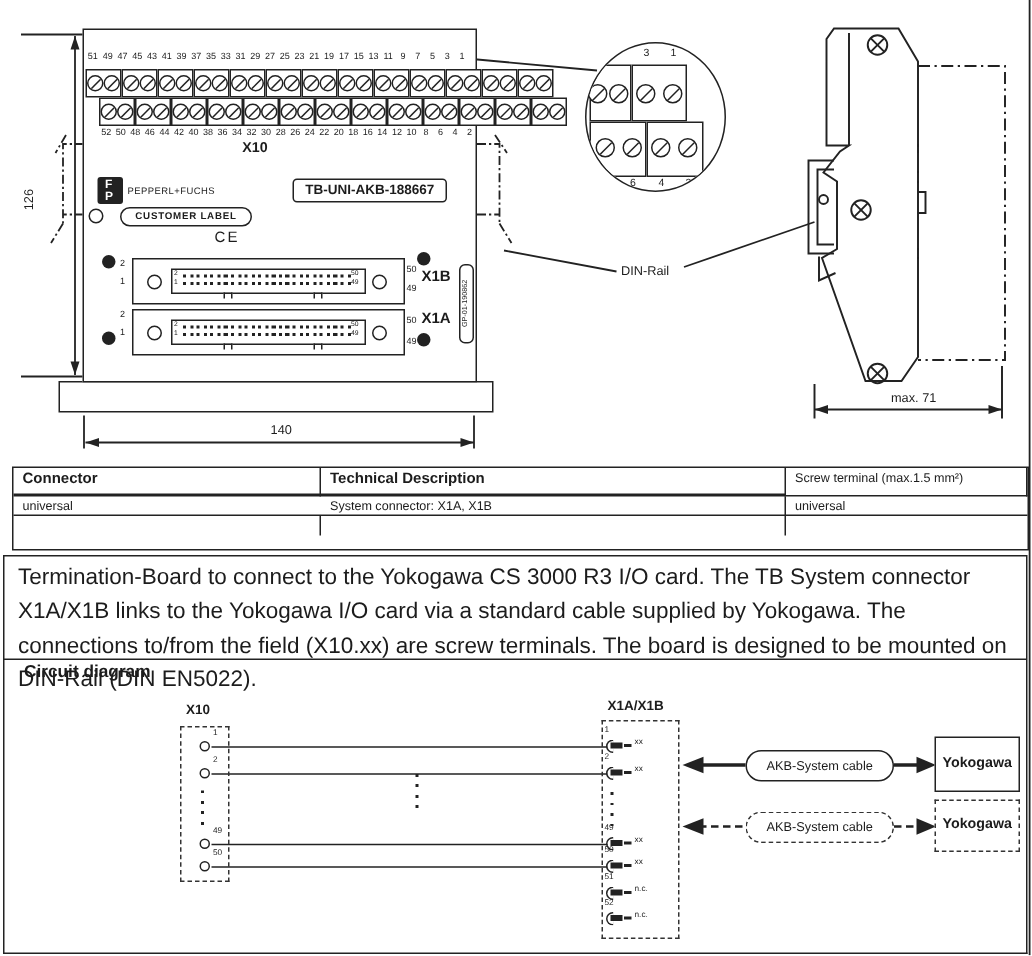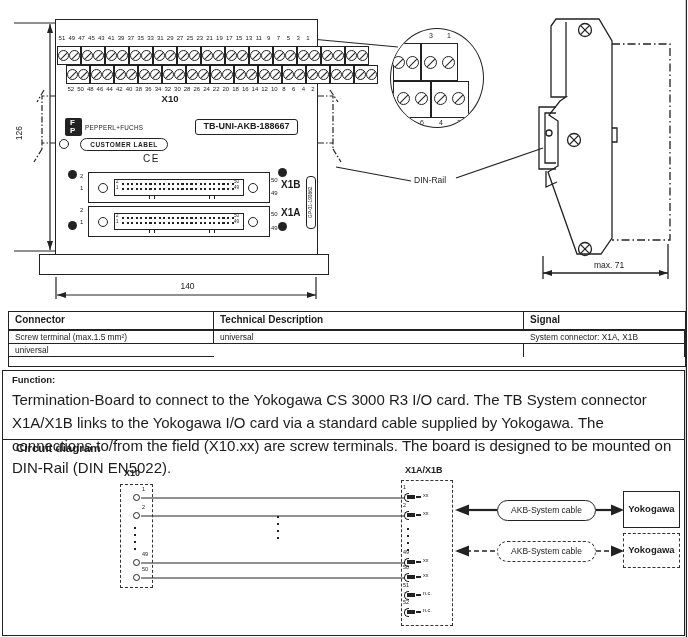--- a/index.html
+++ b/index.html
@@ -534,32 +534,30 @@
     <span class="dnum" style="left:35px;top:3px;">3</span>
     <span class="dnum" style="left:53px;top:3px;">1</span>
     <span class="dnum" style="left:26px;top:90px;">6</span>
     <span class="dnum" style="left:45px;top:90px;">4</span>
     <span class="dnum" style="left:63px;top:90px;">2</span>
   </div>
 
   <div class="abs" id="spec">
     <div class="th c2">Connector</div>
     <div class="th c1">Technical Description</div>
-    <div class="th">Signal</div>
     <div class="td c2">Screw terminal (max.1.5 mm²)</div>
     <div class="td">universal</div>
     <div class="td c1">System connector: X1A, X1B</div>
     <div class="td">universal</div>
     <div class="tl c1"></div>
     <div class="tl c2"></div>
     <div class="tl"></div>
   </div>
 
   <div class="abs" id="func">
-    <h3>Function:</h3>
     <p>Termination-Board to connect to the Yokogawa CS 3000 R3 I/O card. The TB System connector X1A/X1B links to the Yokogawa I/O card via a standard cable supplied by Yokogawa. The connections to/from the field (X10.xx) are screw terminals. The board is designed to be mounted on DIN-Rail (DIN EN5022).</p>
   </div>
 
   <div class="abs" id="circ-frame"></div>
   <div class="abs" id="circ-title">Circuit diagram</div>
 
   <div class="blocklabel" style="left:124px;top:469px;">X10</div>
   <div class="dashedbox" style="left:120px;top:484px;width:33px;height:104px;"></div>
   <div class="blocklabel" style="left:405px;top:466px;">X1A/X1B</div>
   <div class="dashedbox" style="left:401px;top:480px;width:52px;height:146px;"></div>

